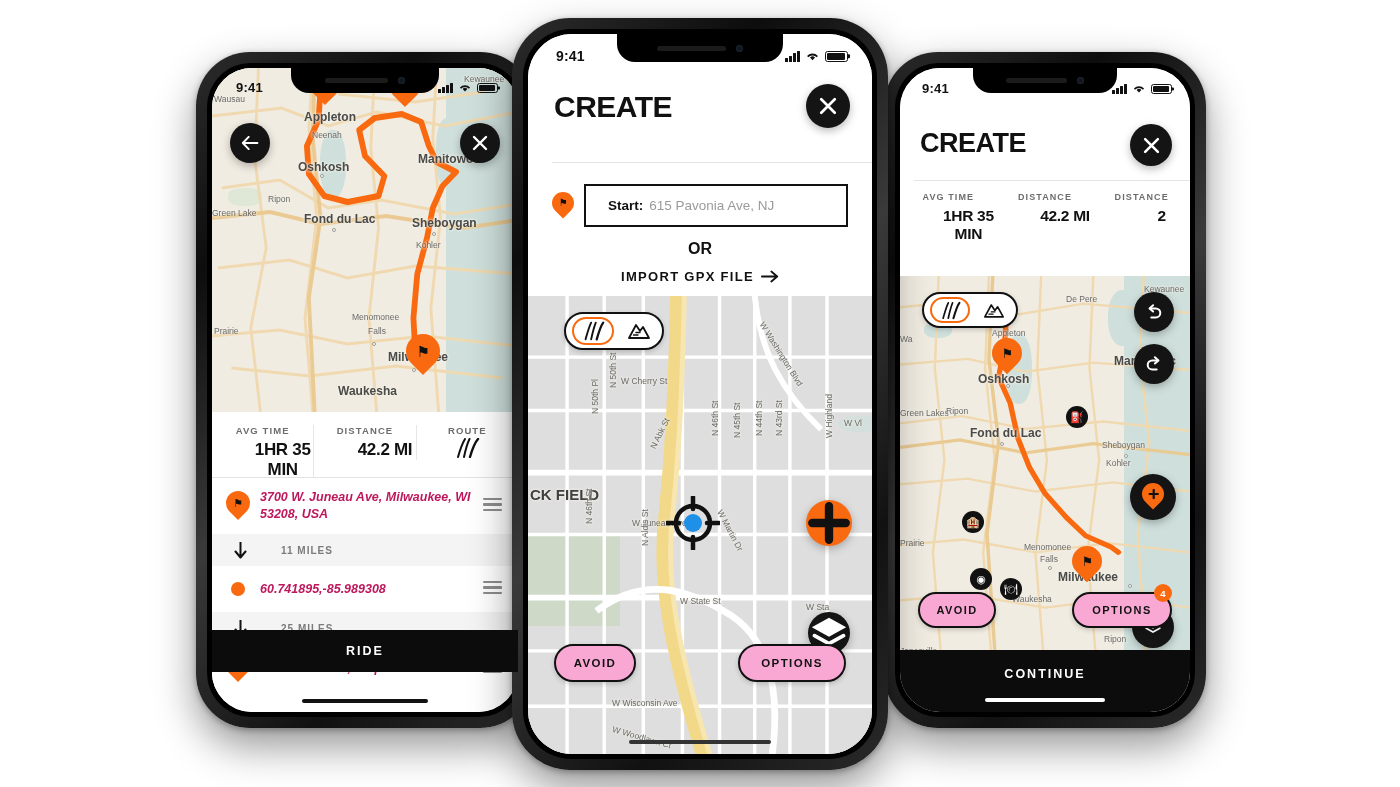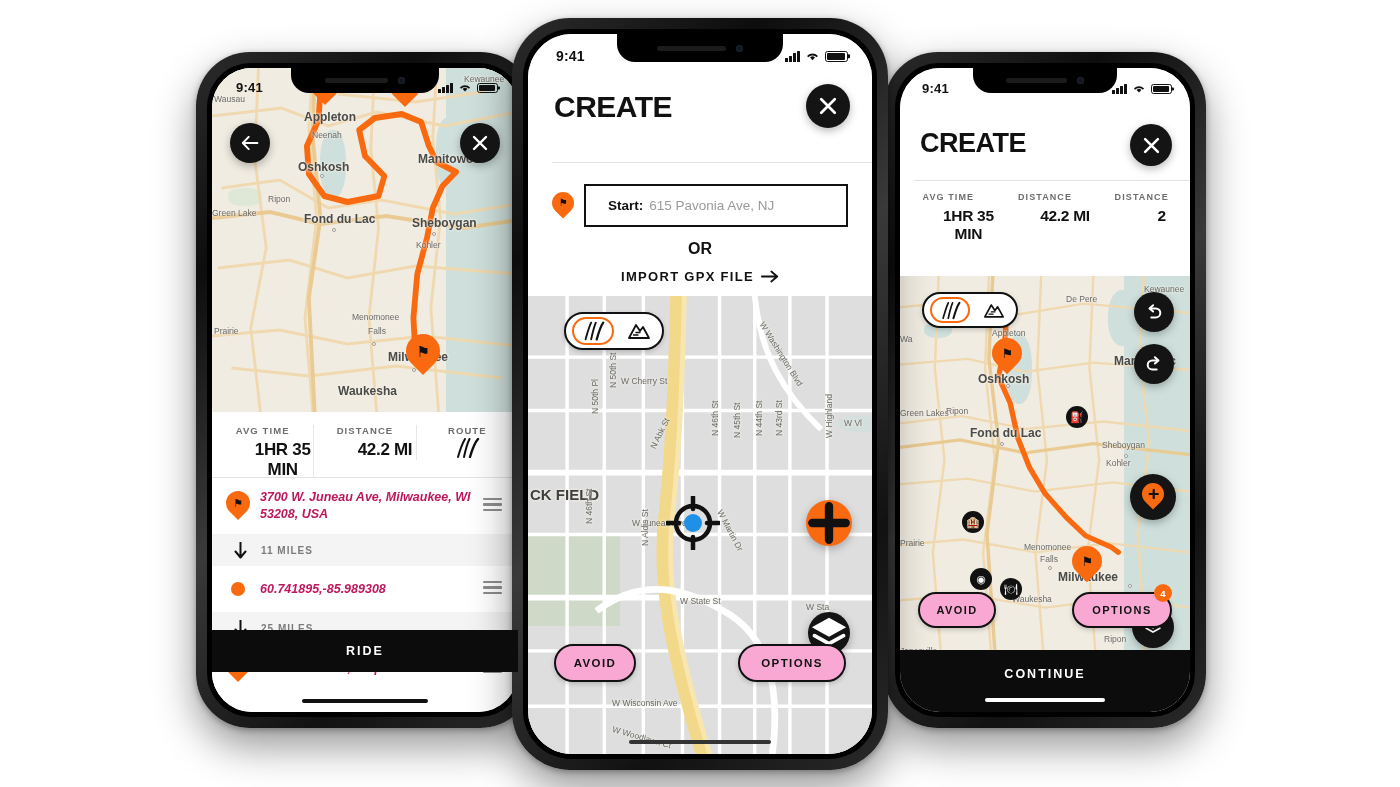--- a/index.html
+++ b/index.html
@@ -112,21 +112,21 @@
   .stat { flex:1; text-align:center; }
   .stat .k { color:#6d6d6d; letter-spacing:1.1px; font-weight:600; }
   .stat .v { color:#111; font-weight:800; letter-spacing:-0.3px;padding-left:40px; }
 
   
   .wp-row { display:flex; align-items:center; background:#fff; }
   .wp-row.alt { background:#f4f4f4; }
   .wp-text { flex:1; font-weight:700; color:#be185d;font-style:italic; }
   .grip { width:19px; }
   .grip i { display:block; height:2.2px; background:#8d8d8d; border-radius:1px; margin-bottom:3px; }
-  .dist-txt { color:#7b7b7b; font-weight:600; letter-spacing:1px; }
+  .dist-txt { color:#7b7b7b; font-weight:600; letter-spacing:1px;margin-left:20px; }
 
   .bottombar { position:absolute; left:0; right:0; display:flex; z-index:38; }
   .bottombar .half { flex:1; display:flex; align-items:center; justify-content:center;
     font-weight:700; letter-spacing:2px; }
 
   .field {
     border:2.2px solid #111; background:#fff; display:flex; align-items:center;
   }
   .field .lab { font-weight:800; color:#111; }
   .field .ph { color:#9b9b9b; }

